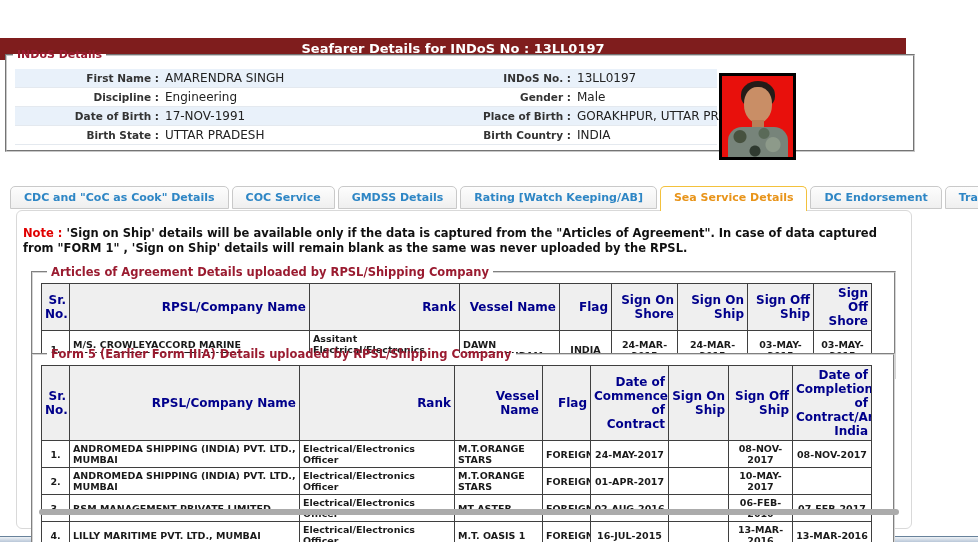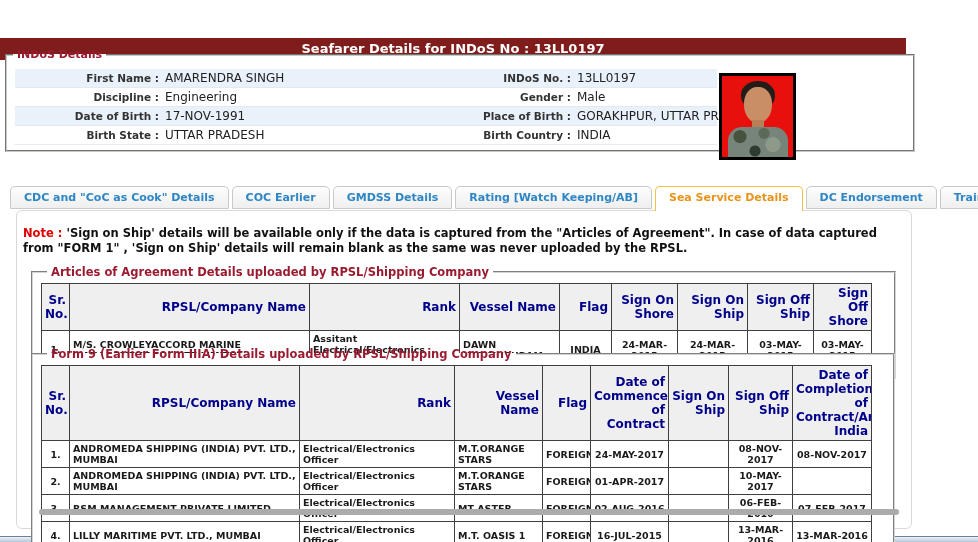--- a/index.html
+++ b/index.html
@@ -113,21 +113,21 @@
 
 <div class="photo">
   <div class="hair"></div>
   <div class="face"></div>
   <div class="neck"></div>
   <div class="shirt"></div>
 </div>
 
 <div class="tabs">
     <div class="tab">CDC and "CoC as Cook" Details</div>
-    <div class="tab">COC Earlier</div>
+    <div class="tab">COC Service</div>
     <div class="tab">GMDSS Details</div>
     <div class="tab">Rating [Watch Keeping/AB]</div>
     <div class="tab active">Sea Service Details</div>
     <div class="tab">DC Endorsement</div>
     <div class="tab">Training Details</div>
   </div>
 
 <div class="panel">
   <div class="note">
     <span class="note-prefix">Note :</span><span> 'Sign on Ship' details will be available only if the data is captured from the "Articles of Agreement". In case of data captured from "FORM 1" , 'Sign on Ship' details will remain blank as the same was never uploaded by the RPSL.</span>
@@ -170,21 +170,21 @@
             <td>24-MAR-2015</td>
             <td>24-MAR-2015</td>
             <td>03-MAY-2015</td>
             <td>03-MAY-2015</td>
           </tr>
         </tbody>
     </table>
   </fieldset>
 
   <fieldset class="fs2">
-    <legend>Form 9 (Earlier Form IIIA) Details uploaded by RPSL/Shipping Company</legend>
+    <legend>Form 5 (Earlier Form IIIA) Details uploaded by RPSL/Shipping Company</legend>
     <table class="t2">
       <colgroup>
         <col style="width:28px">
           <col style="width:230px">
           <col style="width:155px">
           <col style="width:88px">
         <col style="width:48px">
           <col style="width:78px">
           <col style="width:60px">
           <col style="width:64px">

